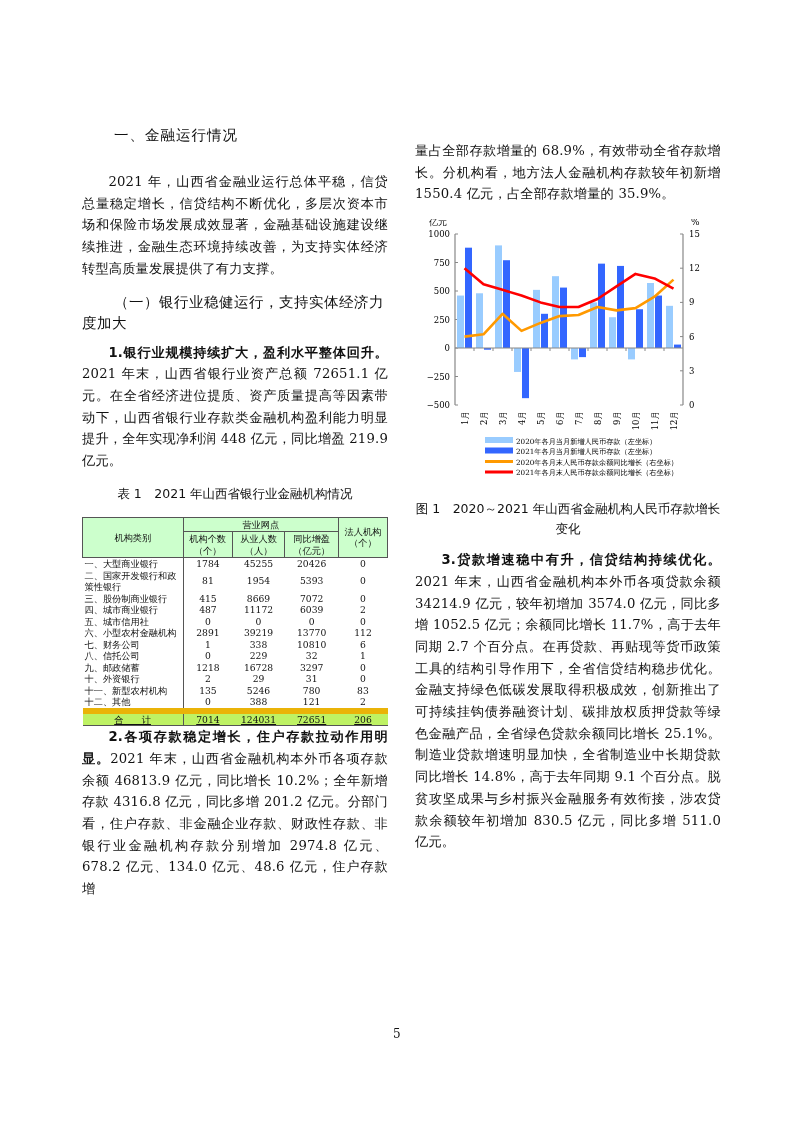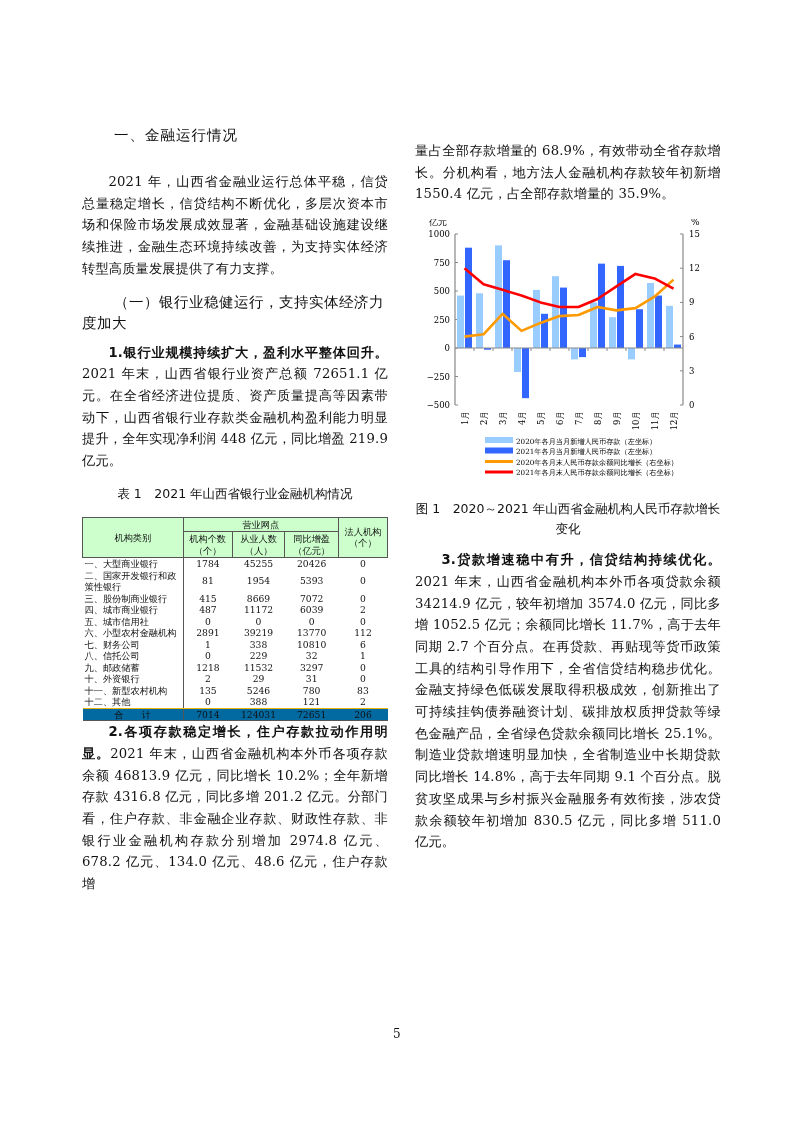--- a/index.html
+++ b/index.html
@@ -10,22 +10,22 @@
   p.body{margin:0;font-size:13.2px;line-height:21.7px;text-align:justify;text-indent:2em;letter-spacing:0.2px;}
   p.body.noindent{text-indent:0;}
   .h1{font-family:"DejaVu Sans","Liberation Sans",sans-serif;font-size:14.5px;margin:8px 0 26px 32px;letter-spacing:1px;}
   .h2{font-family:"DejaVu Sans","Liberation Sans",sans-serif;font-size:14.5px;line-height:21px;margin:12px 0 8px 0;text-indent:2.2em;letter-spacing:0.5px;}
   b.lead{font-family:"DejaVu Sans","Liberation Sans",sans-serif;font-weight:bold;}
   .tcap{font-family:"DejaVu Sans","Liberation Sans",sans-serif;font-size:12.5px;text-align:center;margin:14px 0 14px 0;}
   table.t{border-collapse:collapse;width:100%;font-size:9.2px;line-height:11.5px;}
   table.t th{background:#ccffcc;font-weight:normal;border:1px solid #555;padding:1px 2px;text-align:center;}
   table.t td{padding:0 2px;text-align:center;}
   table.t td.name{text-align:left;border-right:1px solid #555;}
-  table.t tr.total td{background:#0369a1;border-top:1px solid #555;border-bottom:1px solid #555;}
-  table.t tr.last td{border-bottom:1px solid #eab308;}
+  table.t tr.total td{background:#bef264;border-top:1px solid #555;border-bottom:1px solid #555;text-decoration:underline;}
+  table.t tr.last td{border-bottom:6px solid #eab308;}
   .note{font-size:11.2px;line-height:19.6px;margin:6px 0 8px 0;text-align:justify;}
   .chart{position:relative;width:306px;height:280px;}
   .src{font-size:10.5px;margin:4px 0 14px 0;}
   .fcap{font-family:"DejaVu Sans","Liberation Sans",sans-serif;font-size:12.5px;text-align:center;line-height:20px;margin:0 0 10px 0;}
   .pageno{position:absolute;left:393px;top:1027px;font-size:12px;}
 </style>
 </head>
 <body>
 
 <div class="col left">
@@ -101,21 +101,21 @@
         <tr>
           <td class="name">八、信托公司</td>
           <td>0</td>
           <td>229</td>
           <td>32</td>
           <td>1</td>
         </tr>
         <tr>
           <td class="name">九、邮政储蓄</td>
           <td>1218</td>
-          <td>11532</td>
+          <td>16728</td>
           <td>3297</td>
           <td>0</td>
         </tr>
         <tr>
           <td class="name">十、外资银行</td>
           <td>2</td>
           <td>29</td>
           <td>31</td>
           <td>0</td>
         </tr>

